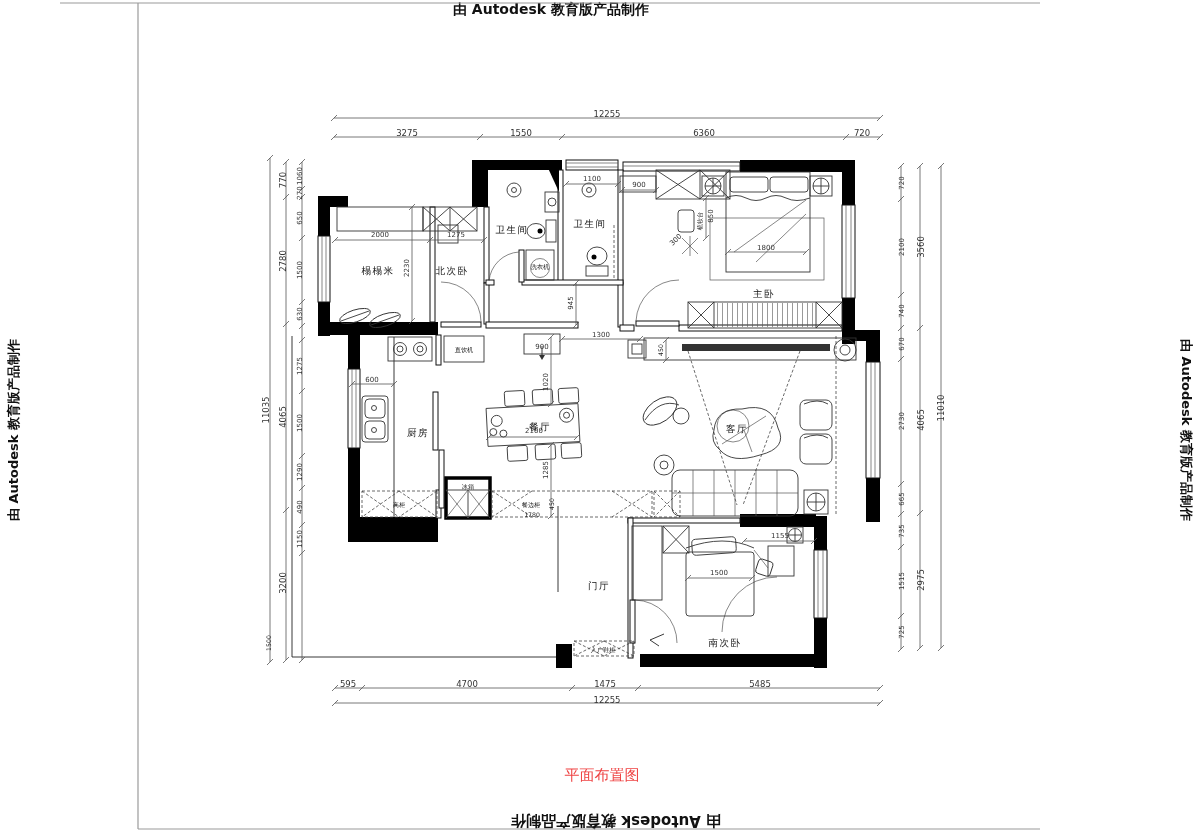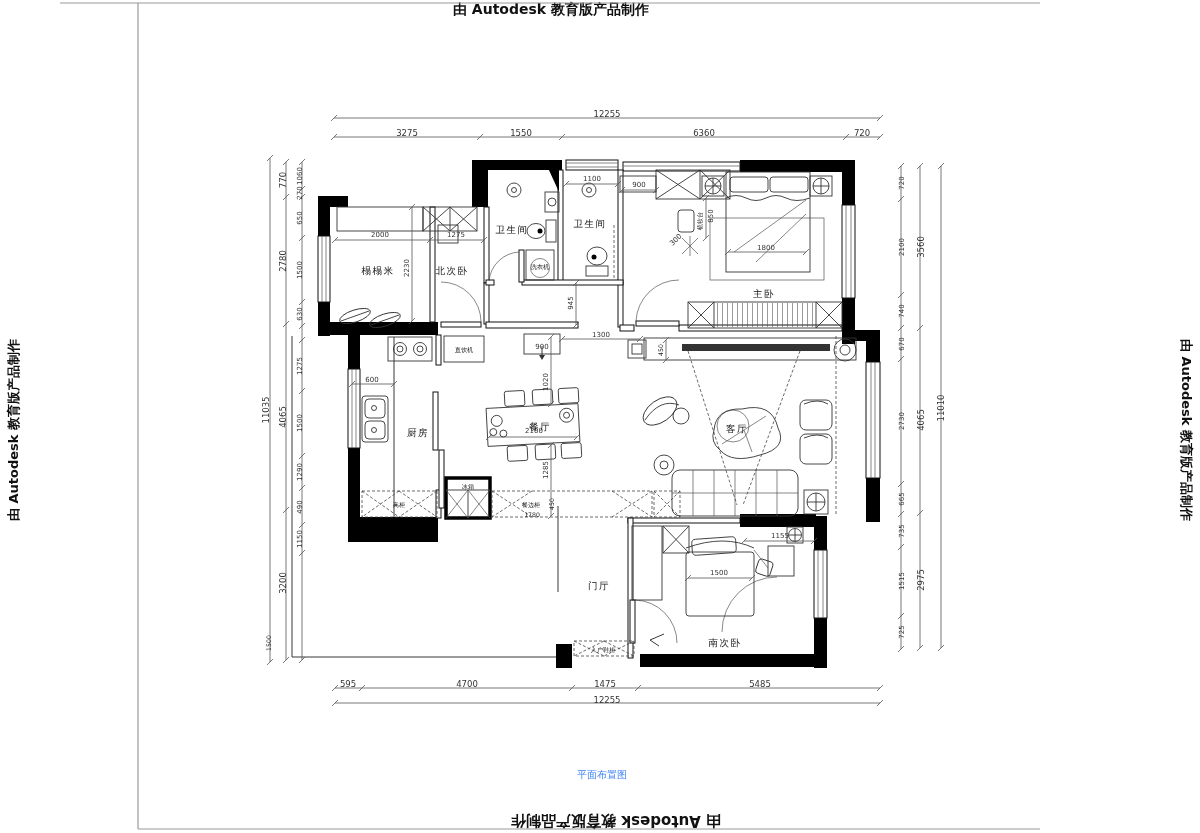--- a/index.html
+++ b/index.html
@@ -3,21 +3,21 @@
 <meta charset="utf-8">
 <style>
   html,body{margin:0;padding:0;background:#fff;}
   body{width:1200px;height:833px;position:relative;overflow:hidden;
        font-family:"DejaVu Sans",sans-serif;}
   .wm{position:absolute;font-weight:bold;color:#111;white-space:nowrap;
       transform-origin:center center;}
   .wm-top{font-size:14px;}
   .wm-bottom{font-size:15px;}
   .wm-side{font-size:13px;}
-  .sheet-title{position:absolute;font-size:10px;color:#3b82f6;white-space:nowrap;}
+  .sheet-title{position:absolute;font-size:15px;color:#ef4444;white-space:nowrap;}
   svg{position:absolute;left:0;top:0;}
   svg text{font-family:"DejaVu Sans",sans-serif;text-anchor:middle;}
   .lb-d{font-size:8.5px;fill:#333;}
   .lb-i{font-size:7px;fill:#333;}
   .lb-t{font-size:6.2px;fill:#222;}
   .lb-r{font-size:9.5px;fill:#111;letter-spacing:1.5px;}
   #gen-dims line{stroke:#555;stroke-width:0.8;}
   .wall{fill:#000;stroke:none;}
   .thin{fill:#fff;stroke:#111;stroke-width:1;}
   .ln{stroke:#222;stroke-width:0.9;fill:none;}

